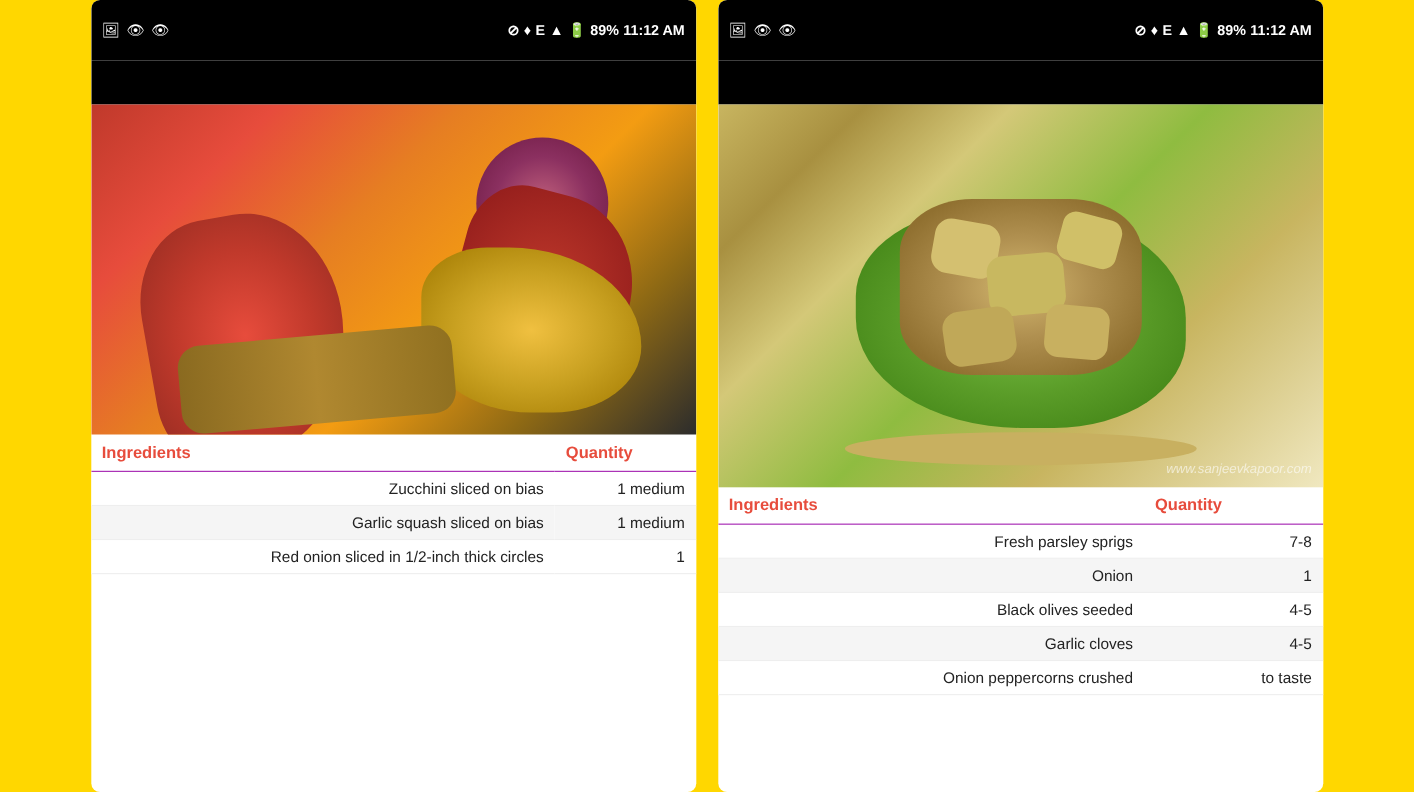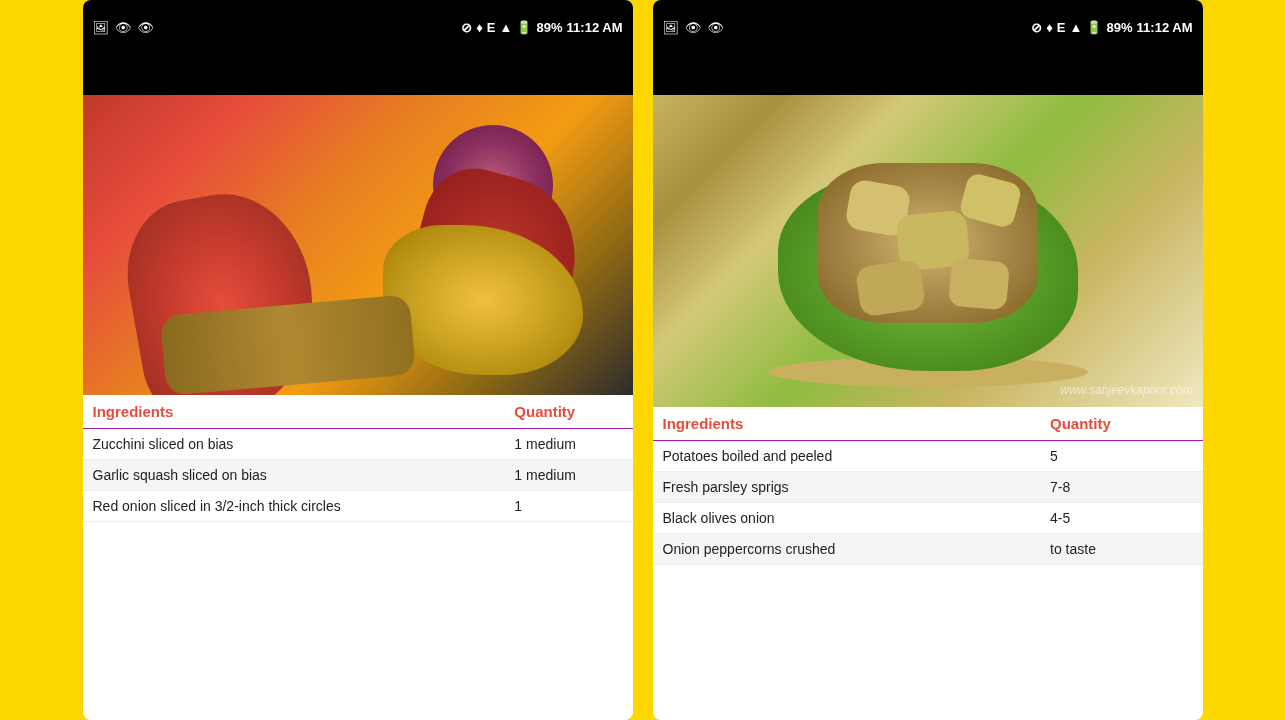--- a/index.html
+++ b/index.html
@@ -56,21 +56,21 @@
     }
     .food-image {
       width: 100%;
       height: 300px;
       background: linear-gradient(135deg, #c0392b 0%, #e74c3c 20%, #e67e22 40%, #f39c12 60%, #8e6914 80%, #2c2c2c 100%);
       position: relative;
       overflow: hidden;
     }
     .food-image-right {
       width: 100%;
-      height: 312px;
+      height: 348px;
       background: linear-gradient(135deg, #c8b560 0%, #a89040 15%, #d4c878 30%, #8fbc40 50%, #c8b560 70%, #f0e8c0 100%);
       position: relative;
       overflow: hidden;
     }
     
     .veggie-red-pepper {
       position: absolute;
       left: 50px; top: 100px;
       width: 180px; height: 220px;
       background: radial-gradient(ellipse, #e74c3c, #c0392b, #922b21);
@@ -105,20 +105,21 @@
       padding: 8px 10px;
       font-size: 15px;
       font-weight: bold;
       border-bottom: 1px solid #a21caf;
     }
     table td {
       padding: 7px 10px;
       border-bottom: 1px solid #eee;
       vertical-align: top;
       color: #222;
+      text-align: right;
     }
     table tr:nth-child(even) td {
       background: #f5f5f5;
     }
     table tr:nth-child(odd) td {
       background: #fff;
     }
     .watermark {
       position: absolute;
       bottom: 10px;
@@ -200,21 +201,21 @@
         <tbody id="left-table-body">
         <tr>
               <td>Zucchini sliced on bias</td>
               <td>1 medium</td>
             </tr>
             <tr>
               <td>Garlic squash sliced on bias</td>
               <td>1 medium</td>
             </tr>
             <tr>
-              <td>Red onion sliced in 3/2-inch thick circles</td>
+              <td>Red onion sliced in 1/2-inch thick circles</td>
               <td>1</td>
             </tr>
           </tbody>
       </table>
     </div>
   </div>
 
   <div class="phone">
 
     <div class="status-bar">
@@ -251,30 +252,34 @@
 
     <div class="table-section">
       <table>
         <thead>
           <tr>
             <th>Ingredients</th>
             <th>Quantity</th>
           </tr>
         </thead>
         <tbody id="right-table-body">
-        <tr>
-              <td>Potatoes boiled and peeled</td>
-              <td>5</td>
-            </tr>
             <tr>
               <td>Fresh parsley sprigs</td>
               <td>7-8</td>
             </tr>
             <tr>
-              <td>Black olives onion</td>
+              <td>Onion</td>
+              <td>1</td>
+            </tr>
+            <tr>
+              <td>Black olives seeded</td>
+              <td>4-5</td>
+            </tr>
+            <tr>
+              <td>Garlic cloves</td>
               <td>4-5</td>
             </tr>
             <tr>
               <td>Onion peppercorns crushed</td>
               <td>to taste</td>
             </tr>
           </tbody>
       </table>
     </div>
   </div>

